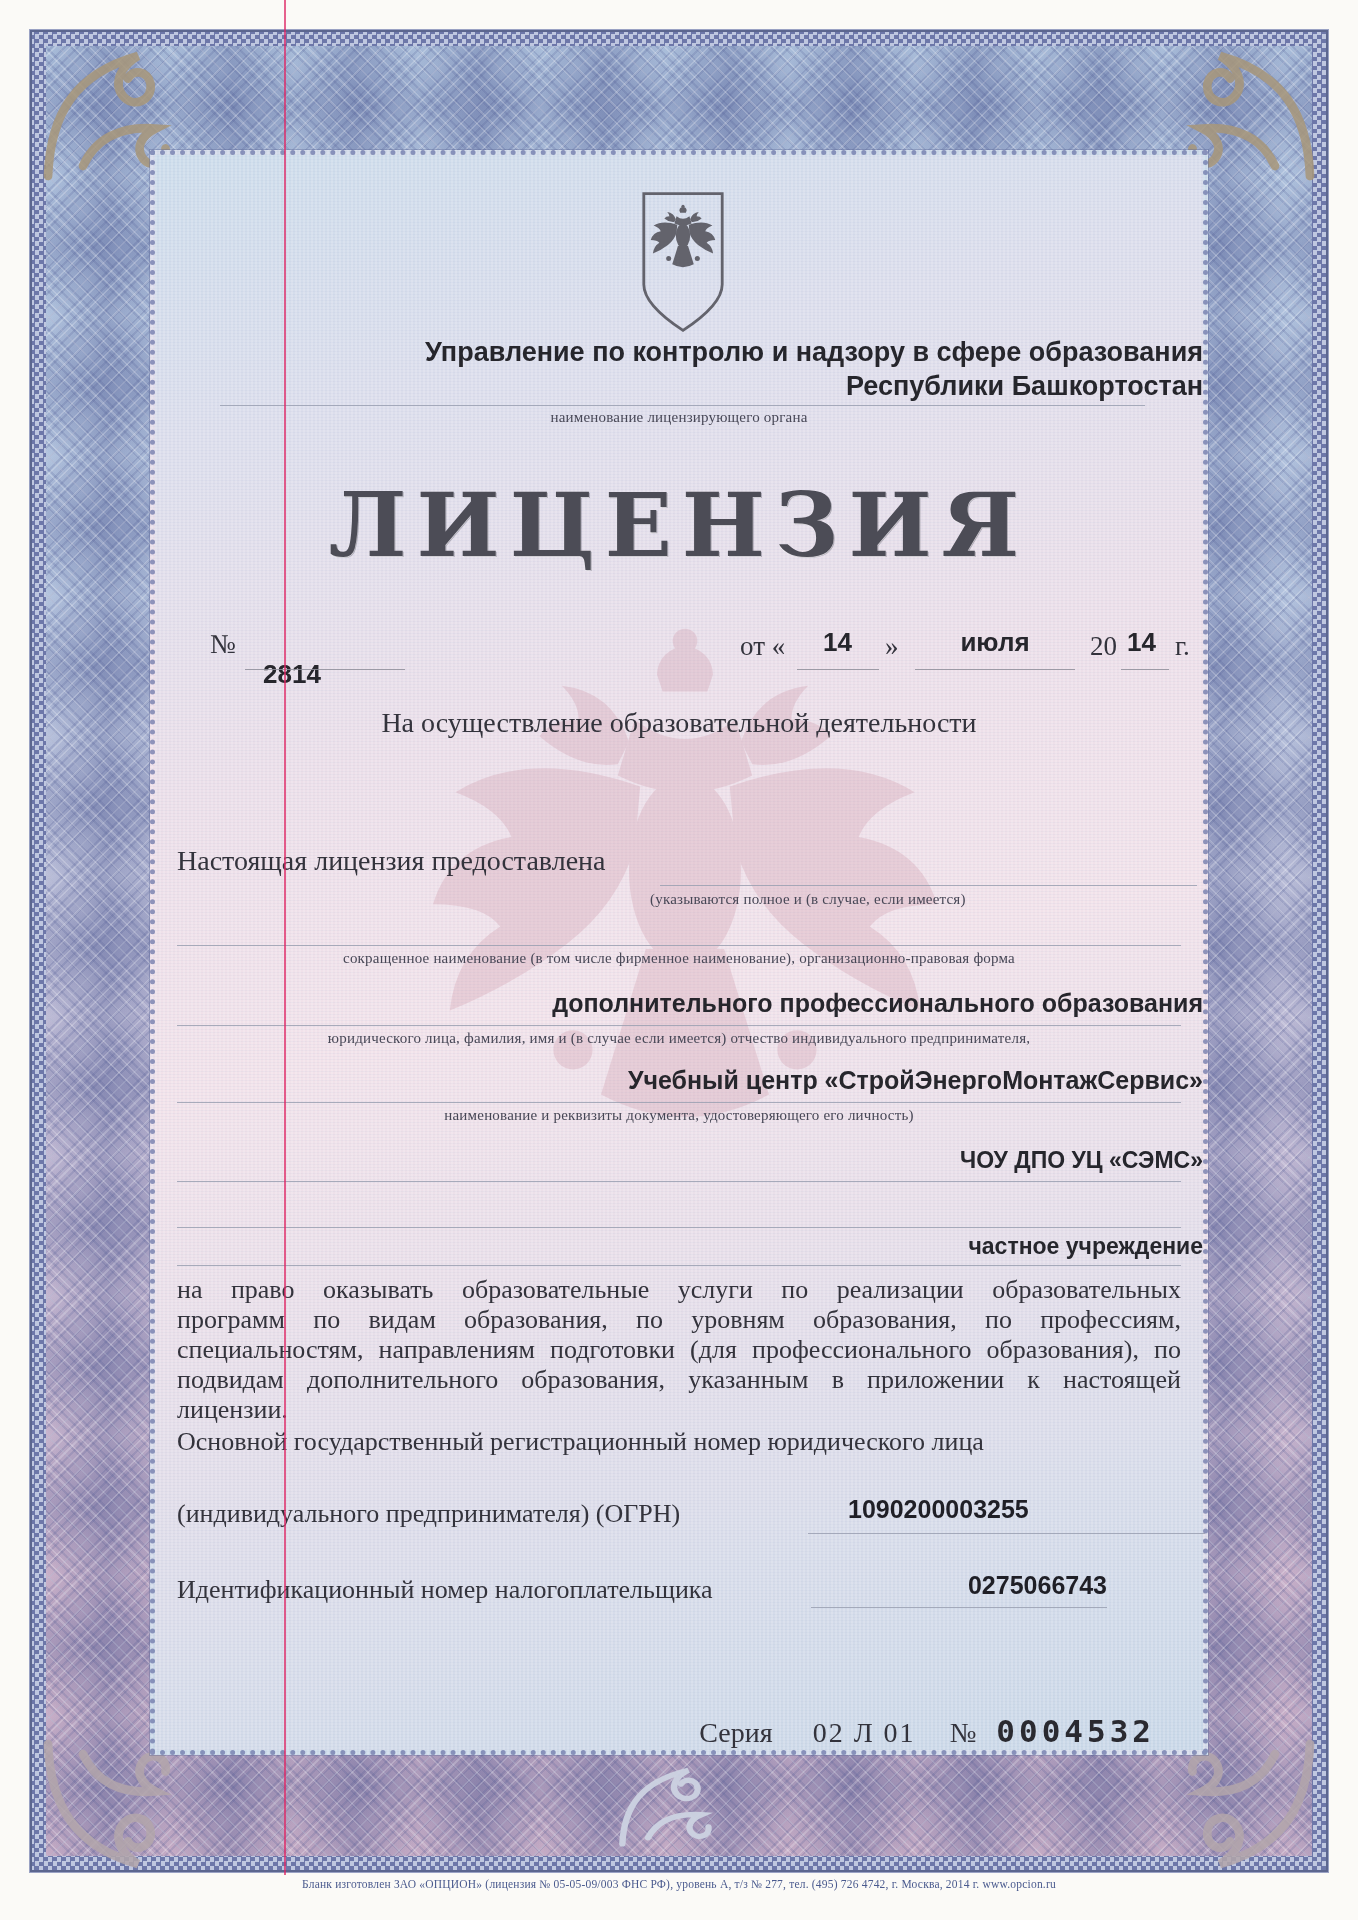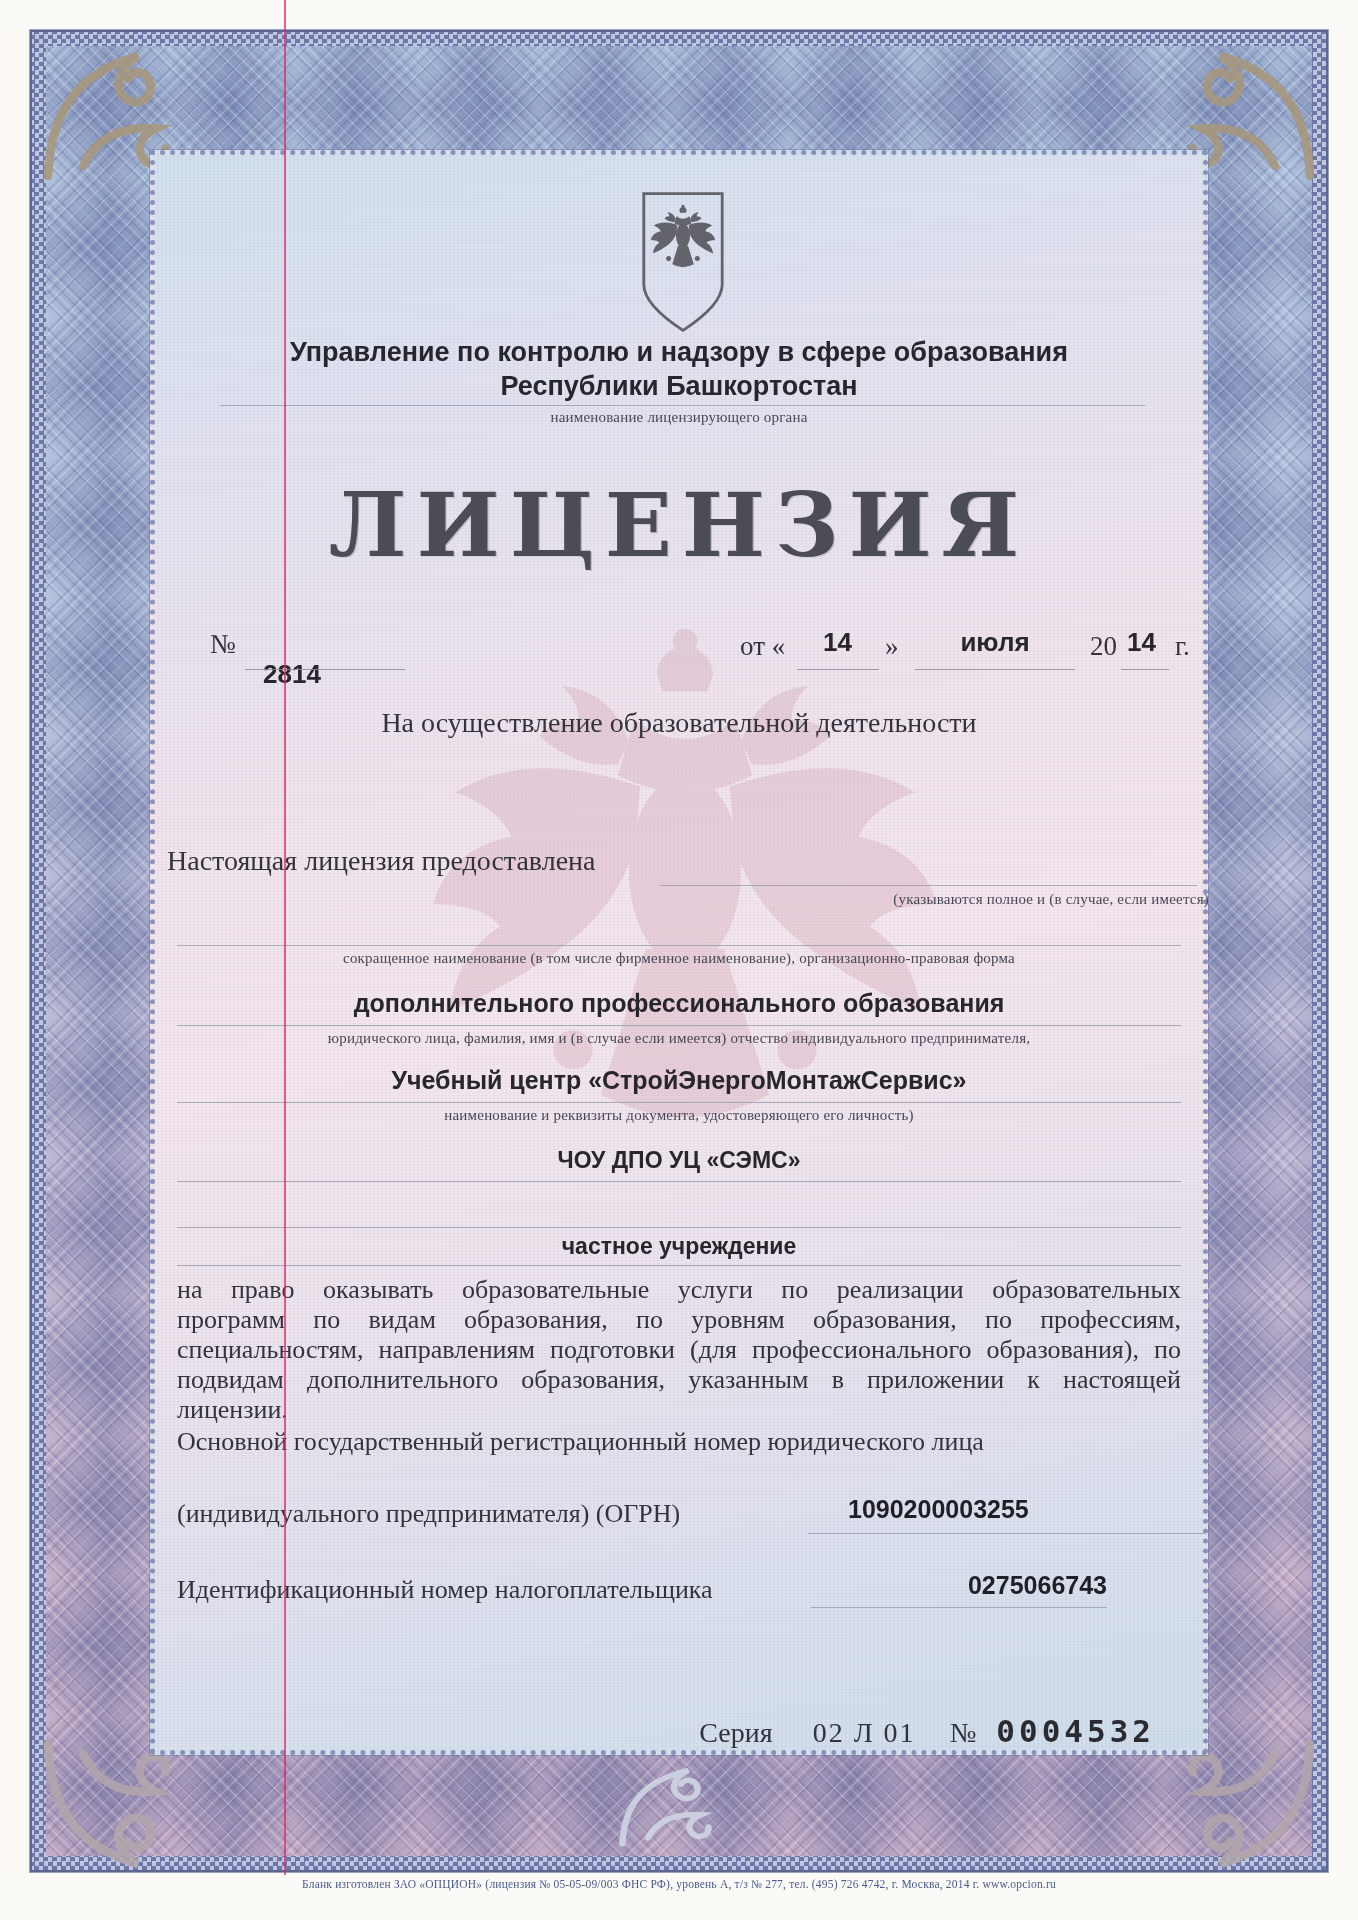--- a/index.html
+++ b/index.html
@@ -37,21 +37,21 @@
     border:5px dotted rgba(110,120,170,.75);
     box-shadow:0 0 0 1px rgba(90,100,150,.35);
     background:
       repeating-linear-gradient(90deg,rgba(255,255,255,.16) 0 2px,transparent 2px 4px),
       repeating-linear-gradient(0deg,rgba(160,175,205,.10) 0 1px,transparent 1px 3px),
       linear-gradient(168deg,#ccdcEB 0%,#dcdeec 16%,#ecdfe9 36%,#f2e2ea 52%,#e9dfe9 66%,#d8dcea 84%,#c9d8e8 100%);
   }
   .abs{position:absolute;}
   .center{left:0;right:0;text-align:center;}
   .serif{font-family:"Liberation Serif",serif;}
-  .sans-b{font-family:"Liberation Sans",sans-serif;font-weight:bold;color:#26262c;}
+  .sans-b{font-family:"Liberation Sans",sans-serif;font-weight:bold;color:#26262c;text-align:right;}
   .rule{position:absolute;height:0;border-bottom:1.5px solid #8e8e9a;opacity:.85;}
   .rule.soft{border-bottom:1px solid #9aa0b2;}
   .cap{font-size:15px;color:#474756;letter-spacing:.2px;}
   .big-serif{font-size:27px;color:#33333c;}
   .watermark{position:absolute;left:250px;top:408px;width:560px;height:660px;opacity:.26;pointer-events:none;}
   .emblem-svg{position:absolute;left:472px;top:33px;width:112px;height:148px;}
   .page-title{
     font-family:"DejaVu Serif",serif;font-weight:bold;font-size:88px;letter-spacing:10px;
     color:#4c4c56;text-shadow:0 1px 0 rgba(255,255,255,.45),1px 1px 0 rgba(70,70,80,.35);
   }
@@ -143,23 +143,23 @@
     <div class="abs serif big-serif" style="left:730px;top:476px;">»</div>
     <div class="abs sans-b" style="left:760px;width:160px;top:472px;font-size:26px;text-align:center;">июля</div>
     <div class="rule" style="left:760px;width:160px;top:514px;"></div>
     <div class="abs serif big-serif" style="left:935px;top:476px;">20</div>
     <div class="abs sans-b" style="left:972px;top:472px;font-size:26px;">14</div>
     <div class="rule" style="left:966px;width:48px;top:514px;"></div>
     <div class="abs serif big-serif" style="left:1020px;top:476px;">г.</div>
 
     <div class="abs center serif" style="top:552px;font-size:28px;">На осуществление образовательной деятельности</div>
 
-    <div class="abs serif big-serif" style="left:12px;top:690px;font-size:28px;">Настоящая лицензия предоставлена</div>
+    <div class="abs serif big-serif" style="left:22px;top:690px;font-size:28px;">Настоящая лицензия предоставлена</div>
     <div class="rule soft" style="left:505px;width:537px;top:730px;"></div>
-    <div class="abs cap" style="left:517px;width:537px;top:736px;text-align:right;">(указываются полное и (в случае, если имеется)</div>
+    <div class="abs cap" style="left:495px;width:537px;top:736px;text-align:left;">(указываются полное и (в случае, если имеется)</div>
 
     <div class="rule soft" style="left:22px;width:1004px;top:790px;"></div>
     <div class="abs center cap" style="top:795px;">сокращенное наименование (в том числе фирменное наименование), организационно-правовая форма</div>
 
     <div class="abs center sans-b" style="top:834px;font-size:25px;">дополнительного профессионального  образования</div>
     <div class="rule soft" style="left:22px;width:1004px;top:870px;"></div>
     <div class="abs center cap" style="top:875px;">юридического лица, фамилия, имя и (в случае если имеется) отчество индивидуального предпринимателя,</div>
 
     <div class="abs center sans-b" style="top:911px;font-size:25px;">Учебный центр «СтройЭнергоМонтажСервис»</div>
     <div class="rule soft" style="left:22px;width:1004px;top:947px;"></div>

